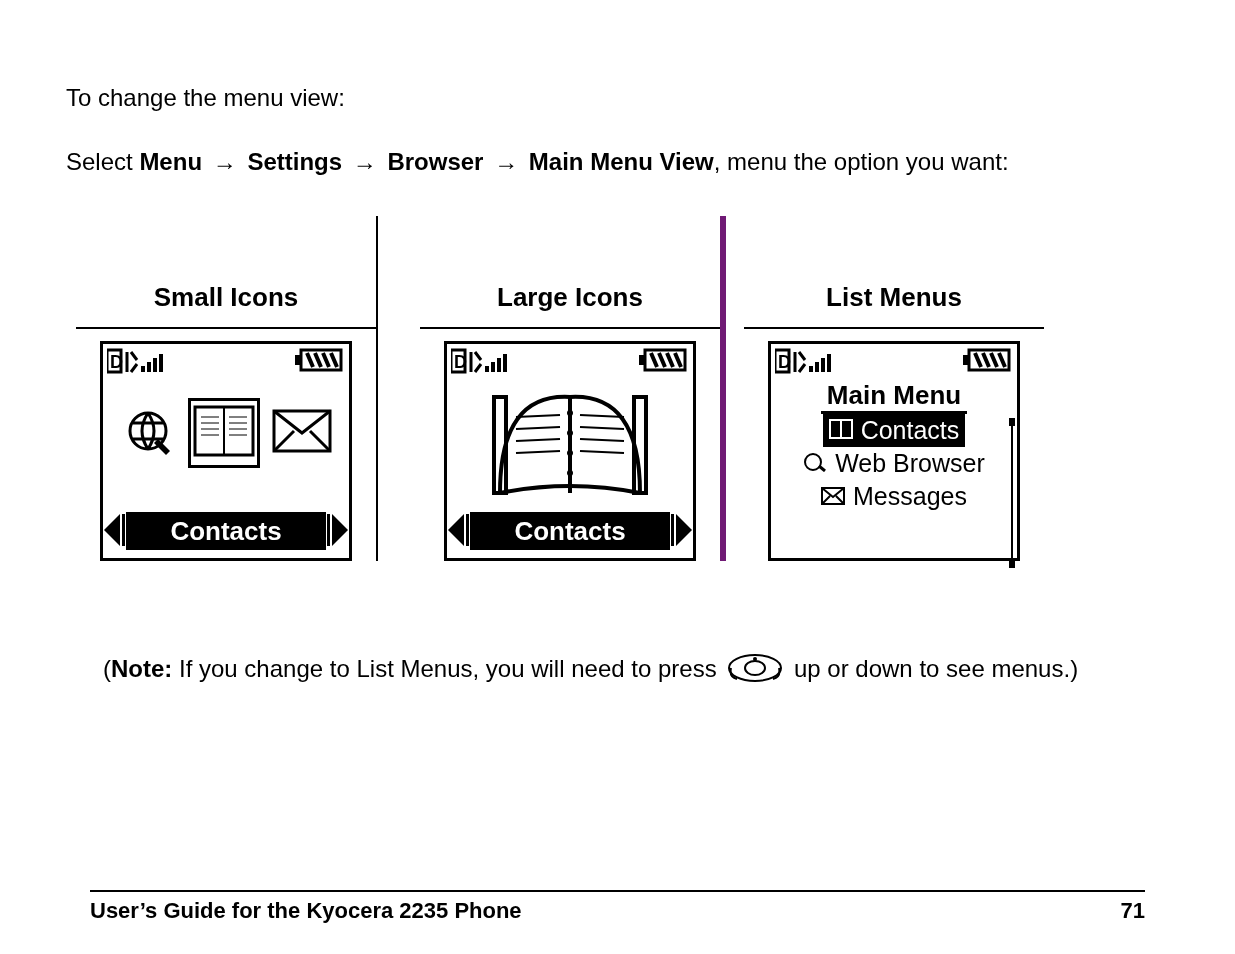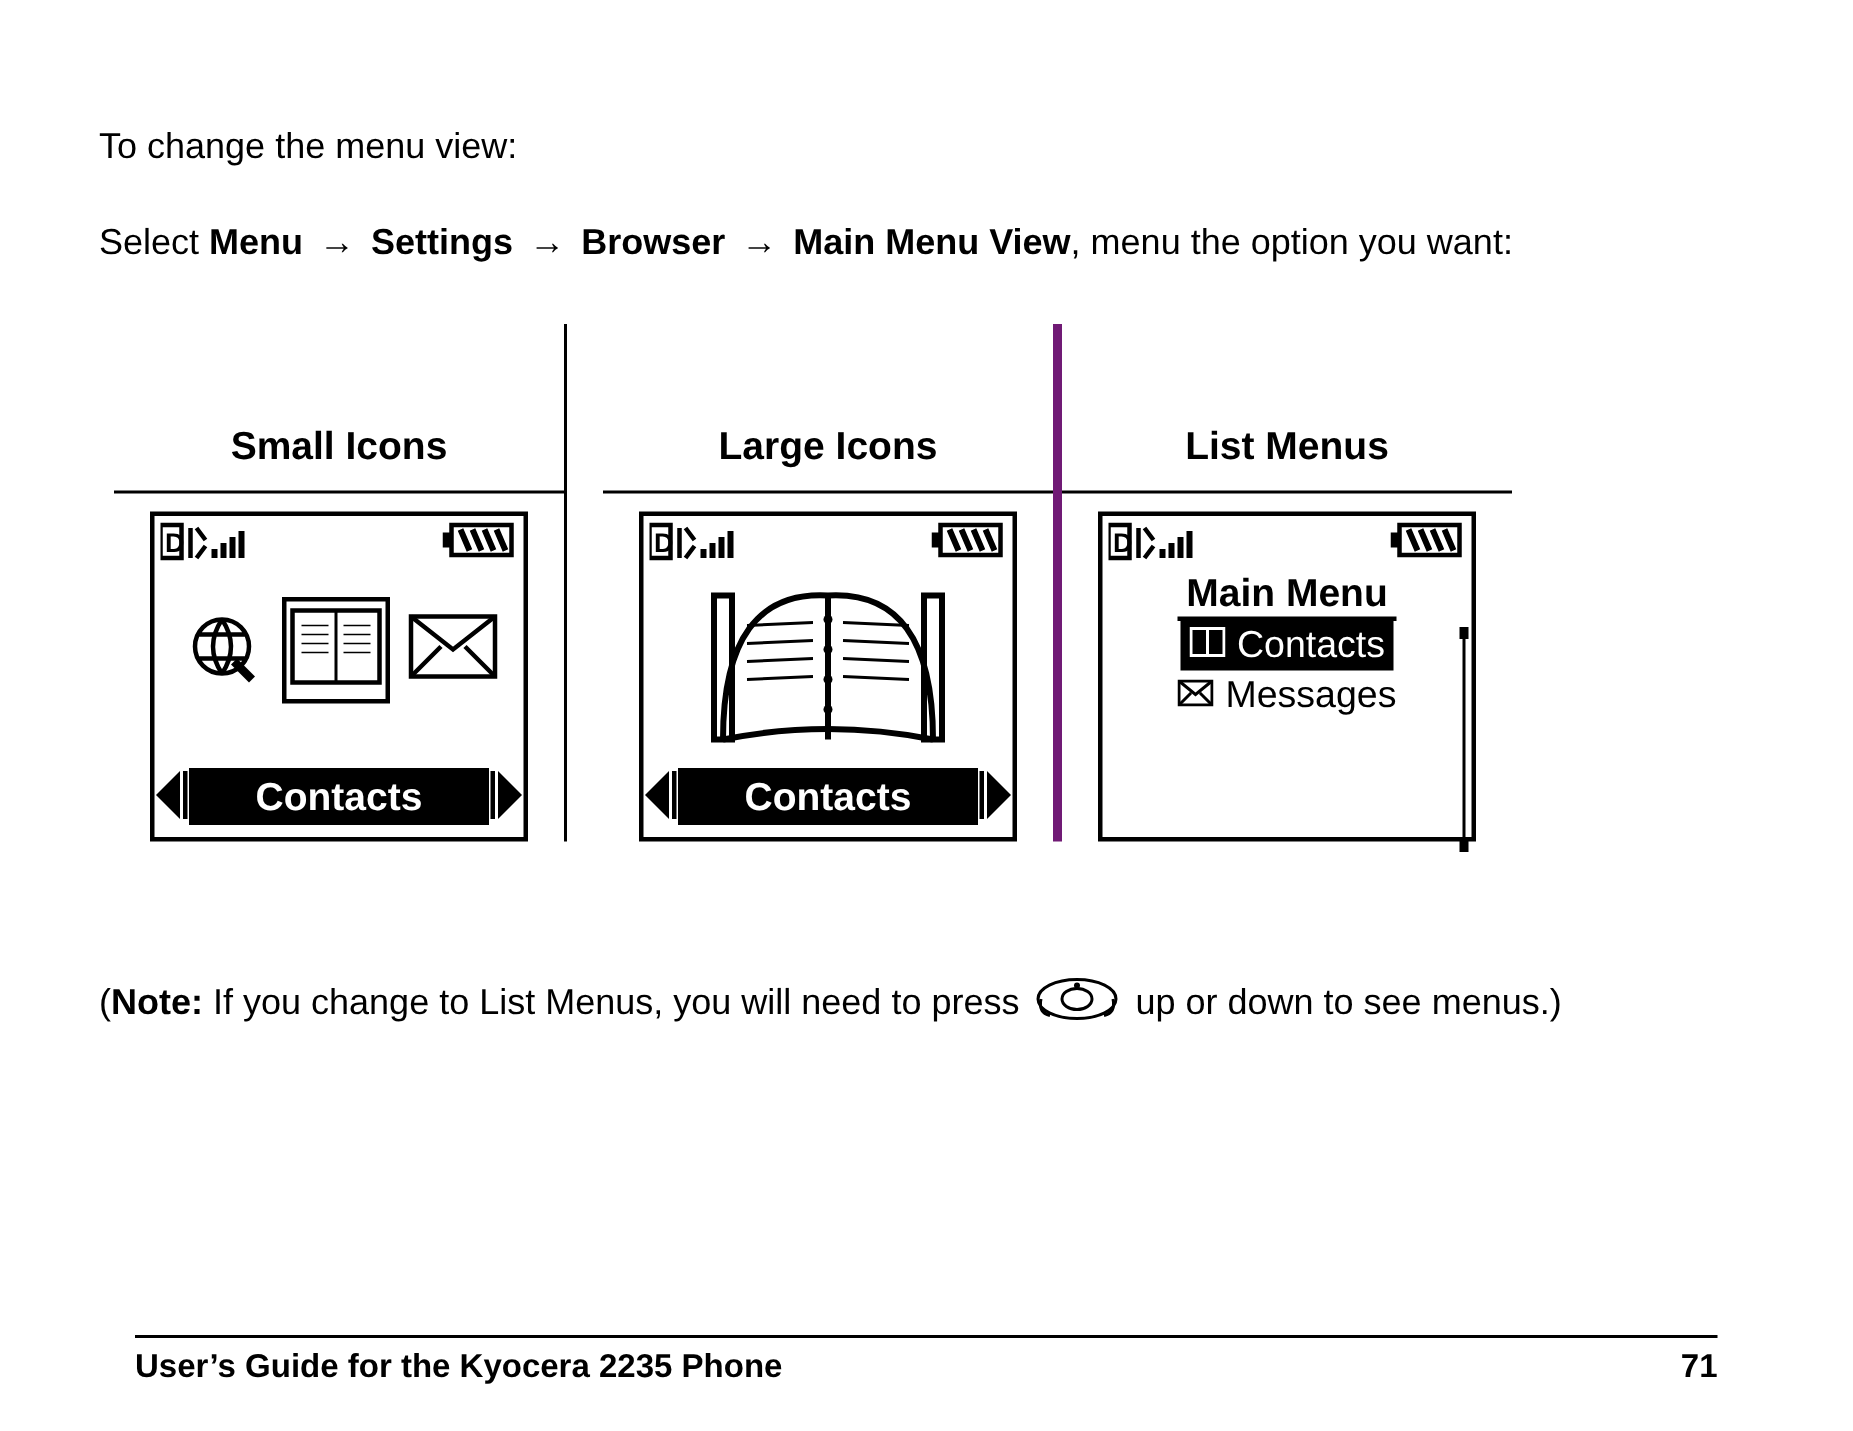--- a/index.html
+++ b/index.html
@@ -20,20 +20,21 @@
     font-size: 24px;
     line-height: 1.5;
     margin-bottom: 28px;
   }
   .b { font-weight: bold; }
   .arrow { padding: 0 4px; }
   .columns {
     display: flex;
     margin-top: 36px;
     margin-left: 10px;
+    gap: 18px;
   }
   .col {
     width: 300px;
     position: relative;
     padding-top: 20px;
   }
   .col-left { border-right: 2px solid #000; }
   .col-mid { border-right: 6px solid #701a75; margin-left: 24px; }
   .col-header {
     text-align: center;
@@ -127,21 +128,21 @@
     background: #000;
     color: #fff;
   }
   .list-item svg { flex-shrink:0; }
   .scroll-stub {
     position:absolute; right:2px; top:40px; width:6px; height:150px;
   }
   .scroll-stub .cap { width:6px; height:8px; background:#000; }
   .scroll-stub .track { width:2px; height:134px; background:#000; margin:0 auto; }
   
-  .note-block { margin-top: 90px; }
+  .note-block { margin-top: 90px; margin-left: 37px; }
   .nav-key {
     display: inline-block;
     vertical-align: middle;
     margin: 0 4px -4px 4px;
   }
   
   .footer {
     position: absolute;
     left: 90px; right: 90px;
     bottom: 30px;
@@ -331,20 +332,29 @@
             <span>
               <svg width="24" height="20" viewBox="0 0 24 20">
                   <rect x="1" y="1" width="22" height="18" fill="none" stroke="#fff" stroke-width="2"></rect>
                   <line x1="12" y1="1" x2="12" y2="19" stroke="#fff" stroke-width="2"></line>
                 </svg>
             </span>
             <span>Contacts</span>
           </div>
           <div class="list-item">
             <span>
+              <svg width="24" height="20" viewBox="0 0 24 20">
+                  <circle cx="10" cy="10" r="8" fill="none" stroke="#000" stroke-width="2"></circle>
+                  <path d="M16 14 L22 19" stroke="#000" stroke-width="3"></path>
+                </svg>
+            </span>
+            <span>Web Browser</span>
+          </div>
+          <div class="list-item">
+            <span>
               <svg width="24" height="18" viewBox="0 0 24 18">
                   <rect x="1" y="1" width="22" height="16" fill="none" stroke="#000" stroke-width="2"></rect>
                   <path d="M1 1 L12 10 L23 1 M1 17 L9 9 M23 17 L15 9" stroke="#000" stroke-width="2" fill="none"></path>
                 </svg>
             </span>
             <span>Messages</span>
           </div>
 
           <div class="scroll-stub">
             <div class="cap"></div>

